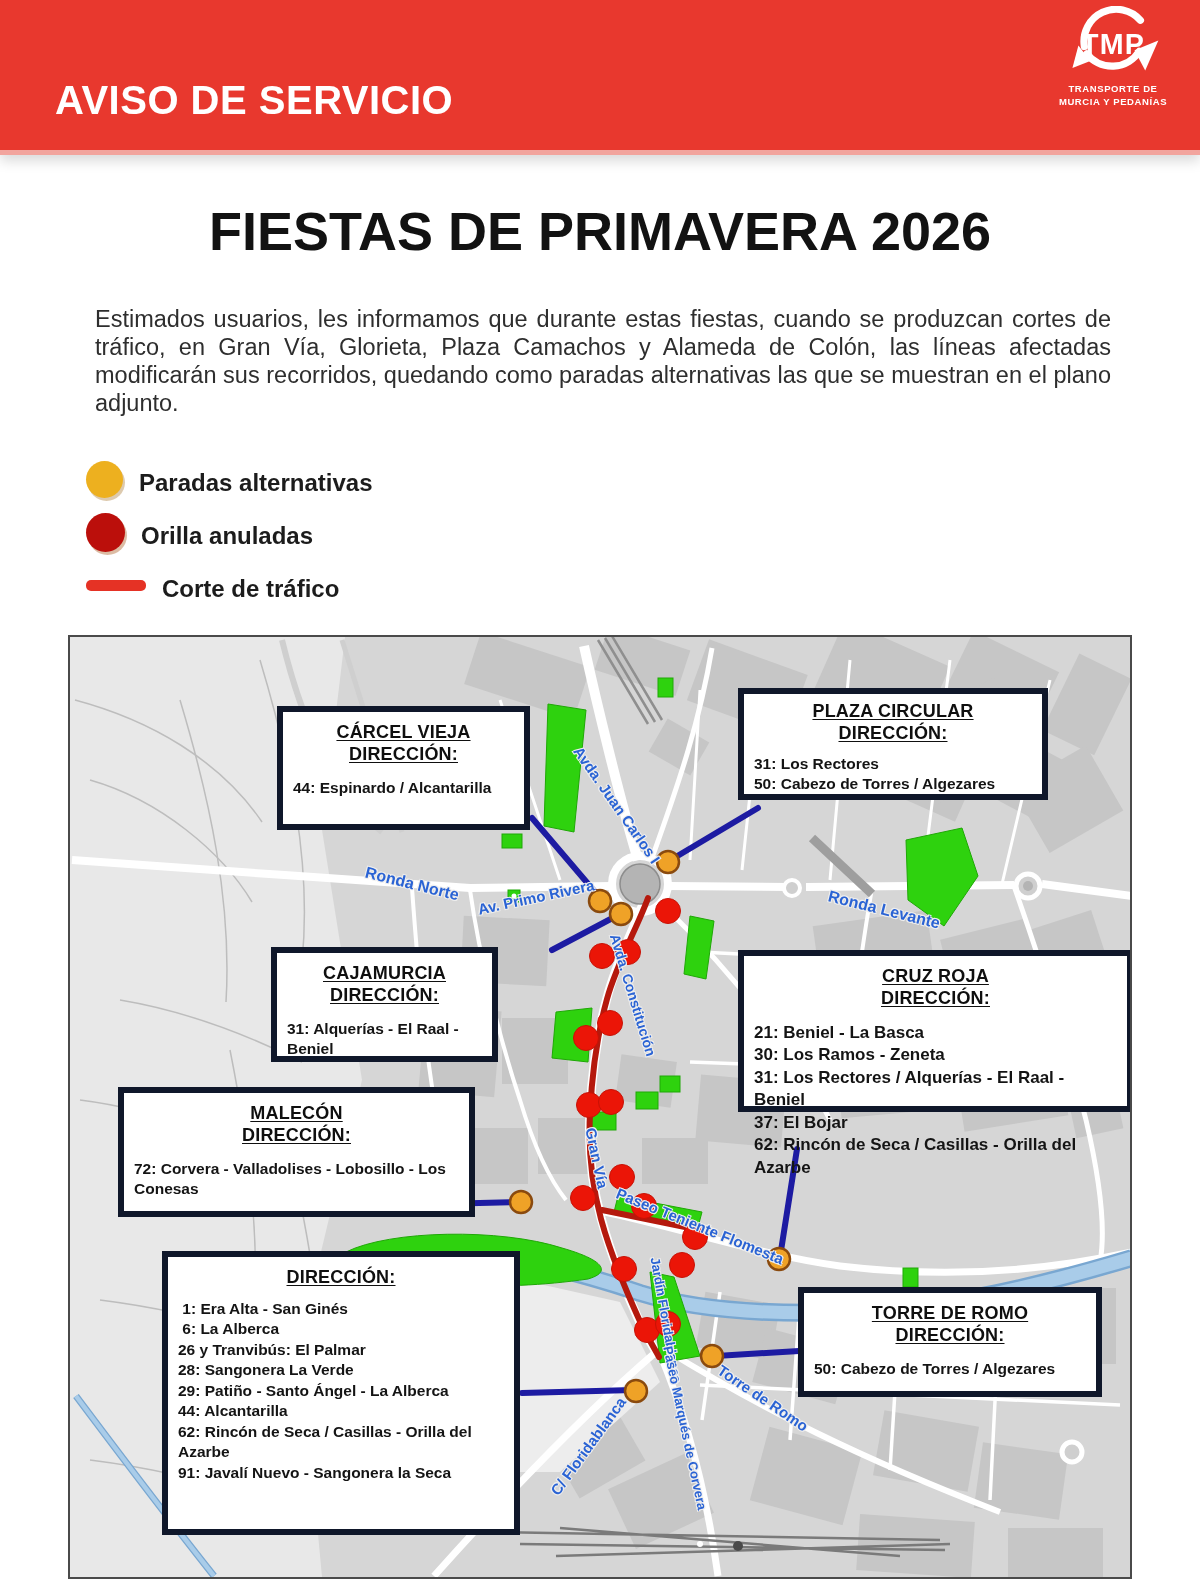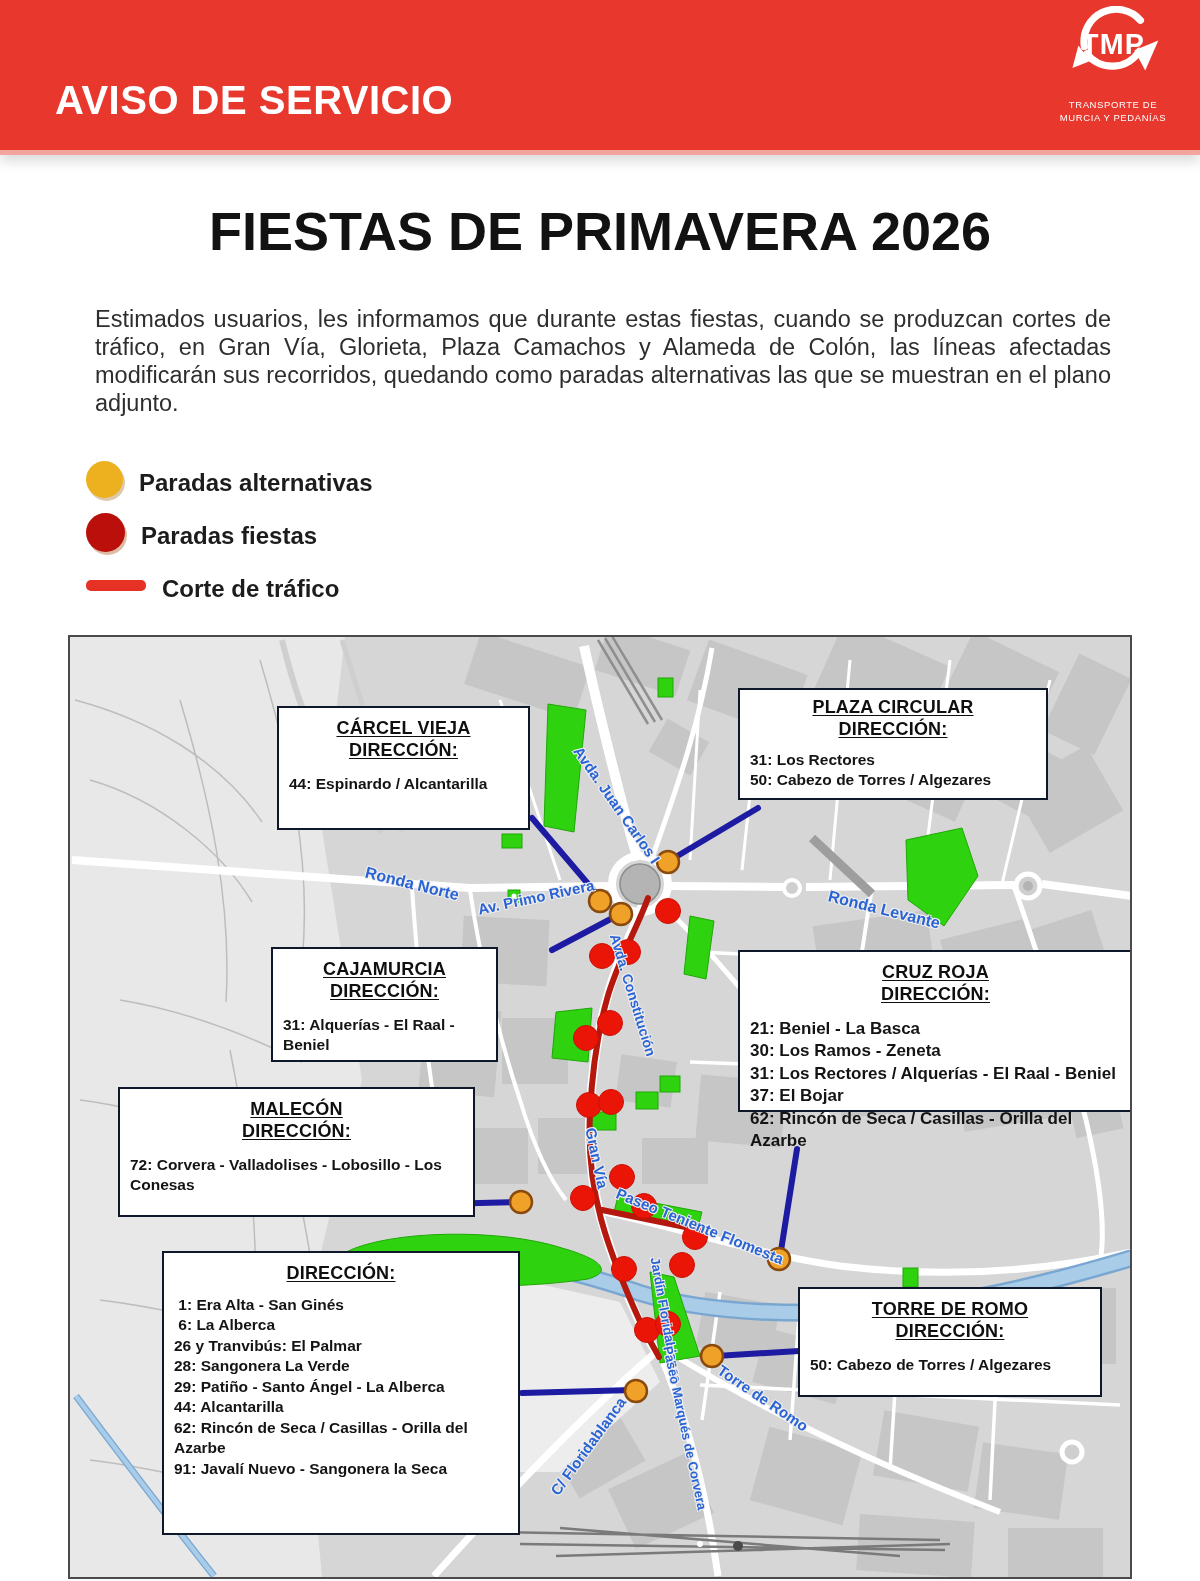--- a/index.html
+++ b/index.html
@@ -5,21 +5,21 @@
   html,body{margin:0;padding:0;background:#ffffff;}
   body{width:1200px;height:1581px;position:relative;font-family:"Liberation Sans",sans-serif;overflow:hidden;}
 
   
   .topbar{position:absolute;left:0;top:0;width:1200px;height:150px;background:#E8382E;
           border-bottom:5px solid #f2a49d;box-shadow:0 6px 12px rgba(0,0,0,.15);}
   .topbar h1{position:absolute;left:55px;top:78px;margin:0;color:#ffffff;font-size:40px;
              font-weight:bold;letter-spacing:.5px;}
   .logo{position:absolute;right:22px;top:6px;width:130px;text-align:center;color:#fff;}
   .logo svg{display:block;margin:0 auto;}
-  .logo-sub{font-size:9.5px;font-weight:normal;letter-spacing:.6px;line-height:1.4;margin-top:18px;text-align:center;}
+  .logo-sub{font-size:9.5px;font-weight:bold;letter-spacing:.6px;line-height:1.4;margin-top:2px;text-align:center;}
 
   
   .doc-title{position:absolute;left:0;top:200px;width:1200px;margin:0;text-align:center;
              font-size:54px;font-weight:bold;color:#121212;letter-spacing:0;}
   .doc-body{position:absolute;left:95px;top:305px;width:1016px;margin:0;font-size:23.5px;
             line-height:28px;text-align:justify;color:#2e2e2e;}
 
   
   .legend{position:absolute;left:86px;top:458px;list-style:none;margin:0;padding:0;}
   .legend li{display:flex;align-items:center;margin-bottom:11px;height:42px;}
@@ -30,21 +30,21 @@
   .legend .lab{font-size:24px;font-weight:bold;color:#1c1c1c;margin-top:8px;}
 
   
   .map{position:absolute;left:68px;top:635px;width:1060px;height:940px;border:2px solid #4a4a4a;
        background:#d6d6d6;overflow:hidden;}
   .map svg{position:absolute;left:0;top:0;z-index:1;}
 
   .street{position:absolute;z-index:3;color:#2A63D4;font-weight:bold;white-space:nowrap;font-size:15px;
           text-shadow:-1px -1px 0 #eeeeee,1px -1px 0 #eeeeee,-1px 1px 0 #eeeeee,1px 1px 0 #eeeeee;}
 
-  .box{position:absolute;z-index:5;background:#ffffff;border:2px solid #0f172a;box-sizing:border-box;padding-top:10px;}
+  .box{position:absolute;z-index:5;background:#ffffff;border:6px solid #0f172a;box-sizing:border-box;padding-top:10px;}
   .box-title,.box-sub{text-align:center;font-weight:bold;font-size:18px;line-height:1.22;color:#0f0f0f;
           text-decoration:underline;text-underline-offset:2px;letter-spacing:.2px;}
   .box-lines{margin-top:12px;padding:0 10px;}
   .box-line{font-weight:bold;font-size:15.5px;line-height:1.32;color:#141414;white-space:pre-wrap;}
   .box-cruz .box-line{font-size:17px;}
   .box-espinosa .box-lines{margin-top:10px;}
 </style>
 </head>
 <body>
 
@@ -72,21 +72,21 @@
   <h2 class="doc-title">FIESTAS DE PRIMAVERA 2026</h2>
   <p class="doc-body">Estimados usuarios, les informamos que durante estas fiestas, cuando se produzcan cortes de tráfico, en Gran Vía, Glorieta, Plaza Camachos y Alameda de Colón, las líneas afectadas modificarán sus recorridos, quedando como paradas alternativas las que se muestran en el plano adjunto.</p>
 
   <ul class="legend">
     <li>
       <span class="sw dot-orange"></span>
       <span class="lab">Paradas alternativas</span>
     </li>
     <li>
       <span class="sw dot-darkred"></span>
-      <span class="lab">Paradas fiestas</span>
+      <span class="lab">Orilla anuladas</span>
     </li>
     <li>
       <span class="sw bar-red"></span>
       <span class="lab">Corte de tráfico</span>
     </li>
   </ul>
 
   <div class="map">
     <svg width="1060" height="940" viewBox="70 637 1060 940" preserveAspectRatio="none">
 

